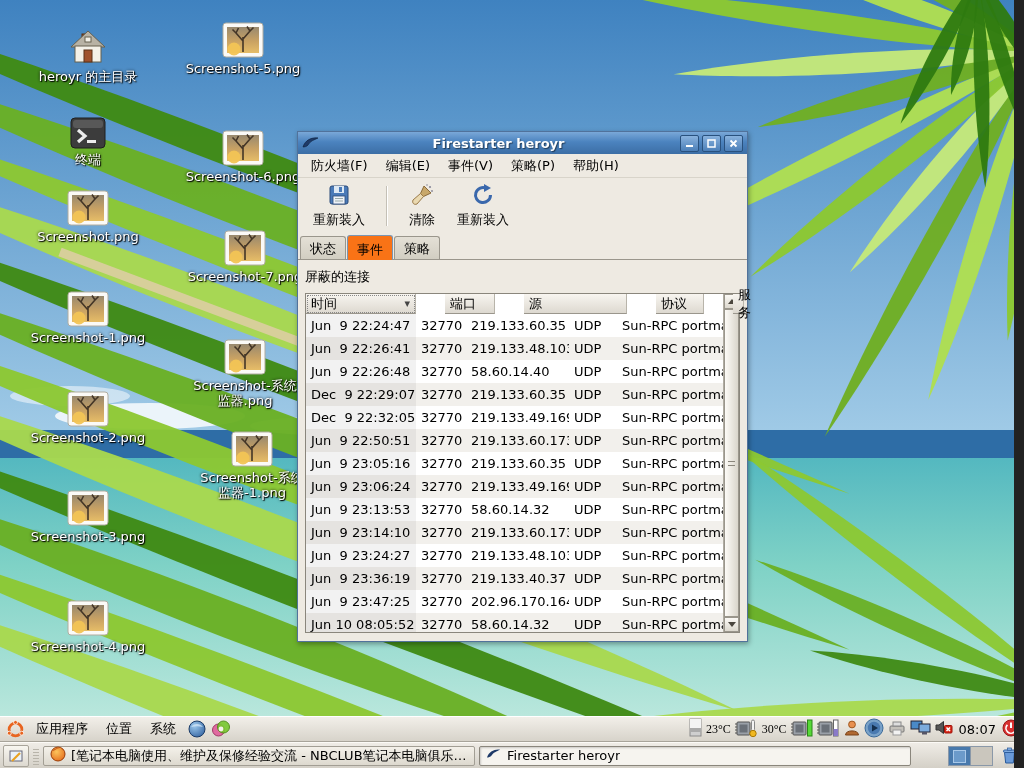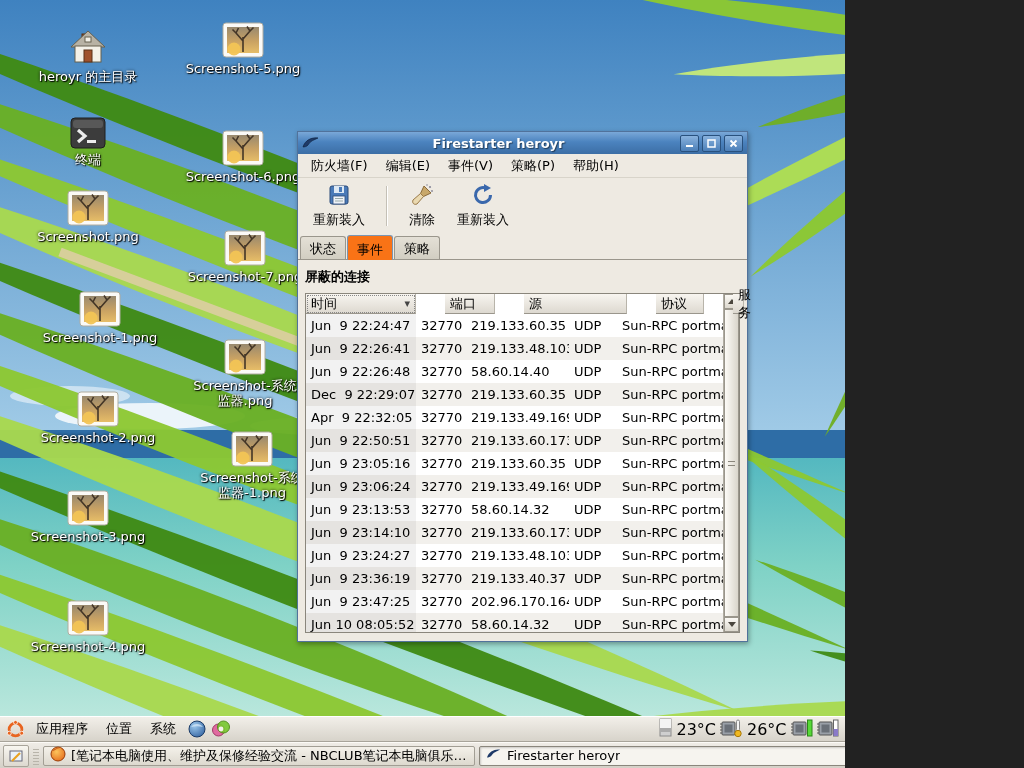--- a/index.html
+++ b/index.html
@@ -1,16 +1,16 @@
 <!DOCTYPE html>
 <html><head>
 <meta charset="utf-8">
 <style>
   html,body{margin:0;padding:0;background:#222;}
-  #screen{position:relative;width:845px;height:768px;overflow:hidden;
+  #screen{position:relative;width:1014px;height:768px;overflow:hidden;
     font-family:"DejaVu Sans",sans-serif;font-size:13px;color:#000;}
   #wallpaper{position:absolute;left:0;top:0;width:1024px;height:768px;}
 
   
   .dicon{position:absolute;width:116px;text-align:center;cursor:default;}
   .dicon-img{height:42px;display:flex;align-items:flex-end;justify-content:center;}
   .dicon-label{margin-top:2px;color:#fff;font-size:13px;line-height:1.12;
     text-shadow:1px 1px 1px #000,0 0 3px #000;}
 
   
@@ -32,21 +32,21 @@
   .tool-btn{display:flex;flex-direction:column;align-items:center;justify-content:center;
     padding:2px 8px;border:1px solid transparent;border-radius:3px;}
   .tool-btn .tlabel{margin-top:1px;}
   .tool-sep{width:1px;height:40px;background:#c4c0b6;margin:0 8px;border-right:1px solid #fff;}
   .tabbar{display:flex;align-items:flex-end;height:25px;padding:0 2px;
     border-bottom:1px solid #9a968c;flex:0 0 auto;}
   .tab{padding:3px 9px 3px;margin-right:1px;background:linear-gradient(#e4e0d6,#d2cec2);
     border:1px solid #9a968c;border-bottom:none;border-radius:3px 3px 0 0;height:16px;}
   .tab.active{background:#f97316;position:relative;top:1px;padding-top:5px;border-color:#7a96b4;}
   .content{flex:1;padding:6px 7px 8px;display:flex;flex-direction:column;min-height:0;}
-  .section-title{font-weight:bold;margin:2px 0 7px;}
+  .section-title{font-weight:normal;margin:2px 0 7px;}
 
   
   .etable{flex:1;display:flex;border:1px solid #8a867c;background:#fff;min-height:0;position:relative;}
   .egrid{flex:1;display:flex;flex-direction:column;min-width:0;}
   .thead{display:flex;flex:0 0 auto;gap:29px;}
   .th{height:20px;box-sizing:border-box;background:linear-gradient(#f8f5f0,#ddd9d0);
     border-right:1px solid #b8b4aa;border-bottom:1px solid #9a968c;
     display:flex;align-items:center;padding:0 5px;position:relative;}
   .th .sort{position:absolute;right:5px;color:#444;font-size:11px;}
   .th.c0{outline:1px dotted #888;outline-offset:-2px;}
@@ -71,21 +71,21 @@
   .grip{width:7px;border-top:1px solid #8a867c;border-bottom:1px solid #8a867c;height:3px;}
 
   
   #top-panel{position:absolute;left:0;top:716px;width:1024px;height:26px;box-sizing:border-box;
     background:linear-gradient(#f2efe9,#d7d3ca);border-top:1px solid #fff;border-bottom:1px solid #a8a49a;
     display:flex;align-items:center;padding:0 4px;gap:2px;}
   .pmenu{padding:3px 8px;font-size:13px;}
   .launcher{width:22px;height:22px;display:flex;align-items:center;justify-content:center;}
   .spacer{flex:1;}
   .tray{display:flex;align-items:center;gap:3px;}
-  .traytxt{font-size:16px;padding:0 1px;}
+  .traytxt{font-size:12px;padding:0 1px;font-family:Liberation Serif, serif;}
   .clock{font-size:13px;padding:0 3px;}
   #taskbar{position:absolute;left:0;top:742px;width:1024px;height:26px;box-sizing:border-box;
     background:linear-gradient(#efece6,#d4d0c7);border-top:1px solid #fcfaf6;
     display:flex;align-items:center;padding:0 3px;gap:4px;}
   .sd-btn{width:24px;height:20px;border:1px solid #a8a49a;border-radius:2px;
     background:linear-gradient(#f8f6f0,#ddd9d0);display:flex;align-items:center;justify-content:center;flex:0 0 auto;}
   .handle{width:6px;height:18px;background:repeating-linear-gradient(0deg,#b8b4aa 0 1px,transparent 1px 3px);flex:0 0 auto;}
   .task-btn{height:20px;border:1px solid #a29e94;border-radius:2px;background:linear-gradient(#f4f1ea,#ddd9cf);
     display:flex;align-items:center;gap:5px;padding:0 6px;width:432px;box-sizing:border-box;flex:0 0 auto;}
   .task-btn .tb-label{white-space:nowrap;overflow:hidden;text-overflow:ellipsis;font-size:13px;}
@@ -250,21 +250,21 @@
               </linearGradient>
             </defs>
             <rect x="2" y="3" width="40" height="34" rx="3" fill="#fbfaf7" stroke="#b0aca0"></rect>
             <rect x="6" y="7" width="32" height="26" fill="url(#sgr)"></rect>
             <circle cx="13" cy="29" r="6.5" fill="#f2c455" opacity="0.95"></circle>
             <path d="M22 32 L22 17 M22 21 L15 13 M22 19 L29 11 M15 13 L11.5 9.5 M15 13 L17.5 8 M29 11 L32.5 7.5 M29 11 L26 6.5" stroke="#443627" stroke-width="1.6" fill="none"></path>
           </svg>
         </div>
         <div class="dicon-label">Screenshot-7.png</div>
       </div>
-      <div class="dicon" style="left: 42px; top: 287px;">
+      <div class="dicon" style="left: 30px; top: 287px;">
         <div class="dicon-img">
           <svg width="44" height="40" viewBox="0 0 44 40">
             <defs>
               <linearGradient id="sgr" x1="0" y1="0" x2="0" y2="1">
                 <stop offset="0" stop-color="#98896f"></stop>
                 <stop offset="0.55" stop-color="#c9a263"></stop>
                 <stop offset="1" stop-color="#e6bd68"></stop>
               </linearGradient>
             </defs>
             <rect x="2" y="3" width="40" height="34" rx="3" fill="#fbfaf7" stroke="#b0aca0"></rect>
@@ -286,21 +286,21 @@
               </linearGradient>
             </defs>
             <rect x="2" y="3" width="40" height="34" rx="3" fill="#fbfaf7" stroke="#b0aca0"></rect>
             <rect x="6" y="7" width="32" height="26" fill="url(#sgr)"></rect>
             <circle cx="13" cy="29" r="6.5" fill="#f2c455" opacity="0.95"></circle>
             <path d="M22 32 L22 17 M22 21 L15 13 M22 19 L29 11 M15 13 L11.5 9.5 M15 13 L17.5 8 M29 11 L32.5 7.5 M29 11 L26 6.5" stroke="#443627" stroke-width="1.6" fill="none"></path>
           </svg>
         </div>
         <div class="dicon-label">Screenshot-系统监器.png</div>
       </div>
-      <div class="dicon" style="left: 40px; top: 387px;">
+      <div class="dicon" style="left: 30px; top: 387px;">
         <div class="dicon-img">
           <svg width="44" height="40" viewBox="0 0 44 40">
             <defs>
               <linearGradient id="sgr" x1="0" y1="0" x2="0" y2="1">
                 <stop offset="0" stop-color="#98896f"></stop>
                 <stop offset="0.55" stop-color="#c9a263"></stop>
                 <stop offset="1" stop-color="#e6bd68"></stop>
               </linearGradient>
             </defs>
             <rect x="2" y="3" width="40" height="34" rx="3" fill="#fbfaf7" stroke="#b0aca0"></rect>
@@ -489,21 +489,21 @@
                 <div class="tcell c4">Sun-RPC portmap</div>
               </div>
               <div class="trow alt">
                 <div class="tcell c0">Dec  9 22:29:07</div>
                 <div class="tcell c1">32770</div>
                 <div class="tcell c2">219.133.60.35</div>
                 <div class="tcell c3">UDP</div>
                 <div class="tcell c4">Sun-RPC portmap</div>
               </div>
               <div class="trow">
-                <div class="tcell c0">Apr  9 22:32:05</div>
+                <div class="tcell c0">Dec  9 22:32:05</div>
                 <div class="tcell c1">32770</div>
                 <div class="tcell c2">219.133.49.169</div>
                 <div class="tcell c3">UDP</div>
                 <div class="tcell c4">Sun-RPC portmap</div>
               </div>
               <div class="trow alt">
                 <div class="tcell c0">Jun  9 22:50:51</div>
                 <div class="tcell c1">32770</div>
                 <div class="tcell c2">219.133.60.173</div>
                 <div class="tcell c3">UDP</div>
@@ -628,21 +628,21 @@
             <rect x="2" y="4" width="13" height="13" rx="1" fill="#9aa0a8" stroke="#555"></rect>
             <rect x="4.5" y="6.5" width="8" height="8" fill="#6a7078"></rect>
             <line x1="0" y1="6" x2="2" y2="6" stroke="#555"></line>
             <line x1="0" y1="9" x2="2" y2="9" stroke="#555"></line>
             <line x1="0" y1="12" x2="2" y2="12" stroke="#555"></line>
             <line x1="0" y1="15" x2="2" y2="15" stroke="#555"></line>
             <rect x="16.5" y="2" width="3" height="11" rx="1.5" fill="#f4f4f4" stroke="#888"></rect>
             <circle cx="18" cy="15.5" r="3.2" fill="#f0b820" stroke="#a87808"></circle>
           </svg>
       </span>
-      <span class="traytxt">26°C</span>
+      <span class="traytxt">30°C</span>
       <span>
         <svg width="23" height="20" viewBox="0 0 23 20">
             <rect x="2" y="4" width="13" height="13" rx="1" fill="#9aa0a8" stroke="#555"></rect>
             <rect x="4.5" y="6.5" width="8" height="8" fill="#6a7078"></rect>
             <line x1="0" y1="6" x2="2" y2="6" stroke="#555"></line>
             <line x1="0" y1="9" x2="2" y2="9" stroke="#555"></line>
             <line x1="0" y1="12" x2="2" y2="12" stroke="#555"></line>
             <line x1="0" y1="15" x2="2" y2="15" stroke="#555"></line>
             <rect x="16.5" y="2" width="4.5" height="16" fill="#58d838" stroke="#2a8818"></rect>
           </svg>

